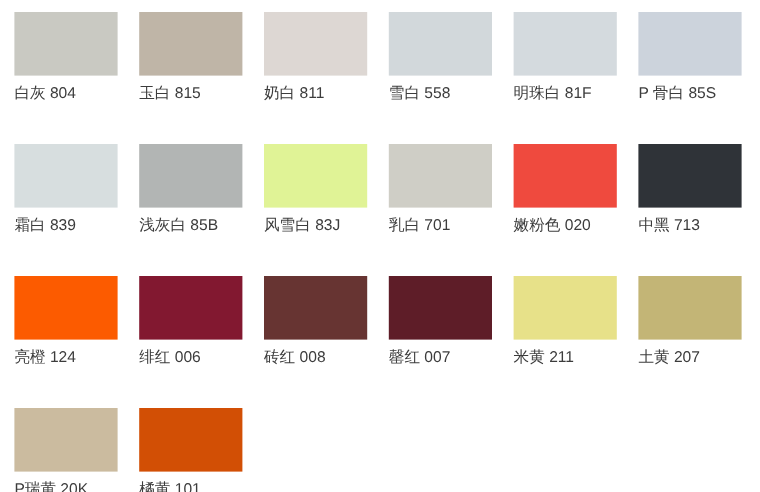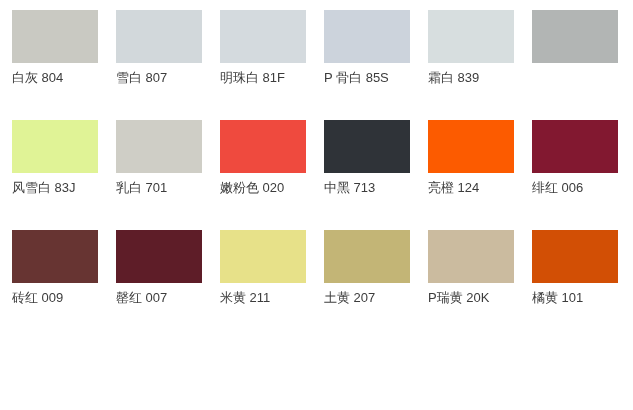--- a/index.html
+++ b/index.html
@@ -51,37 +51,46 @@
 </style>
 </head>
 <body>
 
 <div class="palette-grid">
     <div class="swatch-cell">
       <span class="swatch-chip" style="background-color: rgb(201, 201, 194);"></span>
       <span class="swatch-label">白灰 804</span>
     </div>
     <div class="swatch-cell">
+      <span class="swatch-chip" style="background-color: rgb(191, 181, 167);"></span>
+      <span class="swatch-label">玉白 815</span>
+    </div>
+    <div class="swatch-cell">
+      <span class="swatch-chip" style="background-color: rgb(221, 215, 211);"></span>
+      <span class="swatch-label">奶白 811</span>
+    </div>
+    <div class="swatch-cell">
       <span class="swatch-chip" style="background-color: rgb(210, 216, 219);"></span>
-      <span class="swatch-label">雪白 807</span>
+      <span class="swatch-label">雪白 558</span>
     </div>
     <div class="swatch-cell">
       <span class="swatch-chip" style="background-color: rgb(212, 218, 222);"></span>
       <span class="swatch-label">明珠白 81F</span>
     </div>
     <div class="swatch-cell">
       <span class="swatch-chip" style="background-color: rgb(204, 211, 220);"></span>
       <span class="swatch-label">P 骨白 85S</span>
     </div>
     <div class="swatch-cell">
       <span class="swatch-chip" style="background-color: rgb(215, 222, 223);"></span>
       <span class="swatch-label">霜白 839</span>
     </div>
     <div class="swatch-cell">
       <span class="swatch-chip" style="background-color: rgb(178, 181, 180);"></span>
+      <span class="swatch-label">浅灰白 85B</span>
     </div>
     <div class="swatch-cell">
       <span class="swatch-chip" style="background-color: rgb(224, 243, 150);"></span>
       <span class="swatch-label">风雪白 83J</span>
     </div>
     <div class="swatch-cell">
       <span class="swatch-chip" style="background-color: rgb(207, 206, 198);"></span>
       <span class="swatch-label">乳白 701</span>
     </div>
     <div class="swatch-cell">
@@ -95,21 +104,21 @@
     <div class="swatch-cell">
       <span class="swatch-chip" style="background-color: rgb(252, 91, 0);"></span>
       <span class="swatch-label">亮橙 124</span>
     </div>
     <div class="swatch-cell">
       <span class="swatch-chip" style="background-color: rgb(130, 24, 48);"></span>
       <span class="swatch-label">绯红 006</span>
     </div>
     <div class="swatch-cell">
       <span class="swatch-chip" style="background-color: rgb(103, 52, 50);"></span>
-      <span class="swatch-label">砖红 009</span>
+      <span class="swatch-label">砖红 008</span>
     </div>
     <div class="swatch-cell">
       <span class="swatch-chip" style="background-color: rgb(94, 29, 40);"></span>
       <span class="swatch-label">罄红 007</span>
     </div>
     <div class="swatch-cell">
       <span class="swatch-chip" style="background-color: rgb(231, 225, 137);"></span>
       <span class="swatch-label">米黄 211</span>
     </div>
     <div class="swatch-cell">

